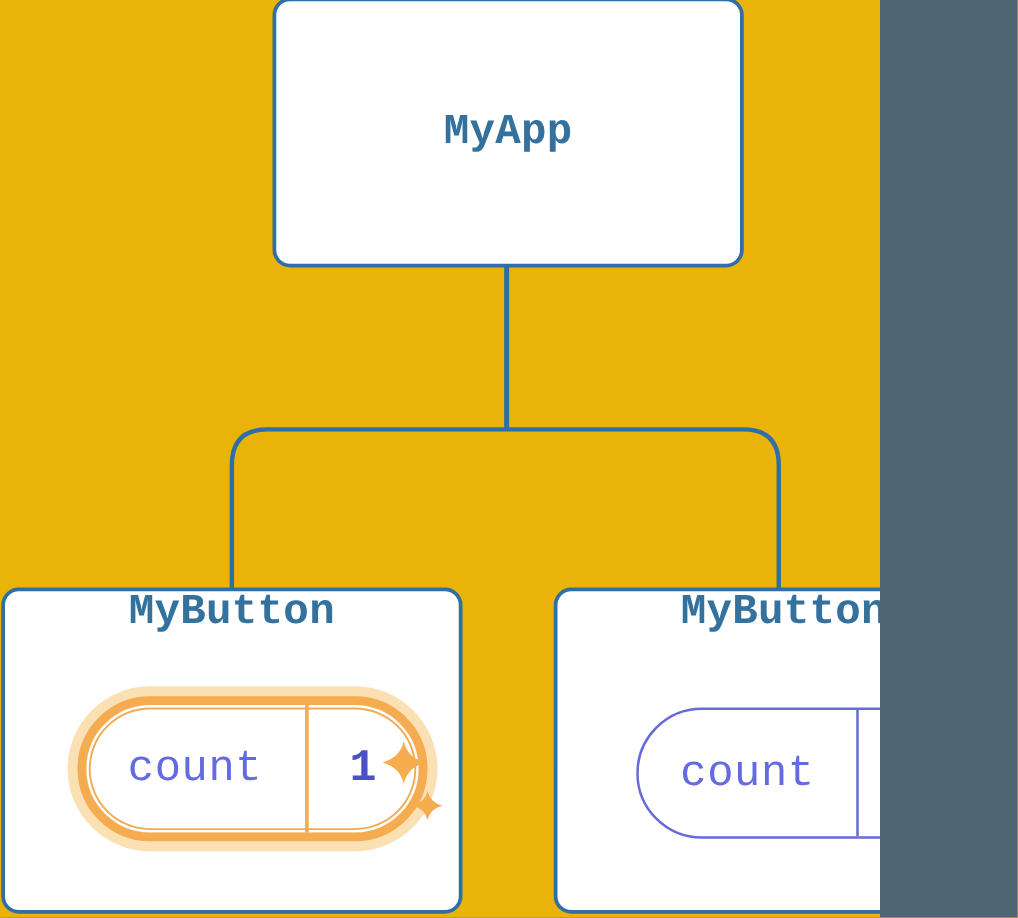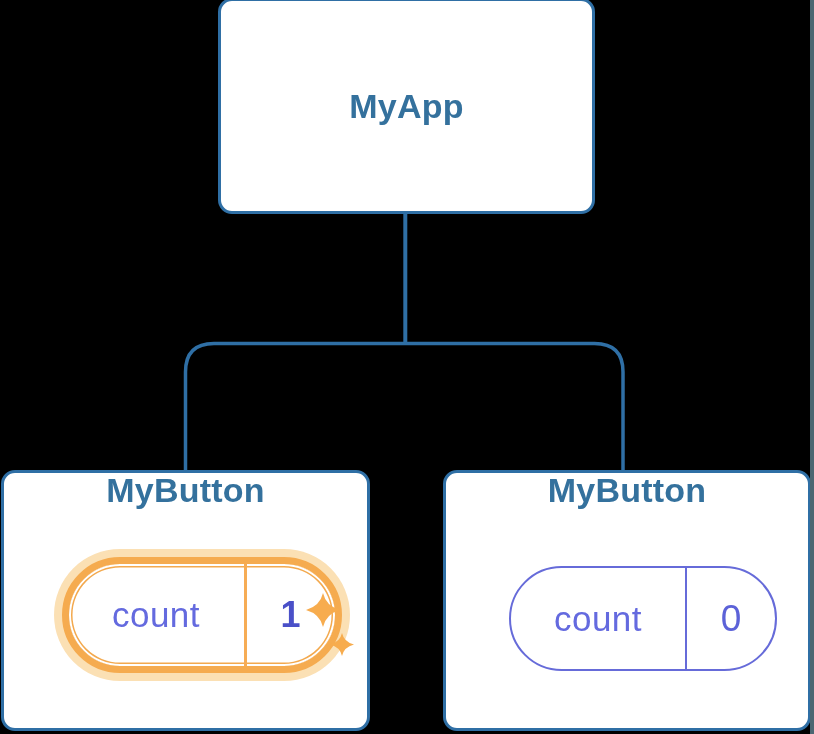--- a/index.html
+++ b/index.html
@@ -2,24 +2,25 @@
 <html><head>
 <meta charset="utf-8">
 <style>
   html, body { margin: 0; padding: 0; }
   body {
     font-family: "Liberation Sans", "DejaVu Sans", sans-serif;
     background: #4C6772;
   }
   .canvas {
     position: relative;
-    width: 810px;
+    width: 704px;
     height: 734px;
-    background: #000000;
+    background: #eab308;
     overflow: hidden;
+    font-family: Liberation Mono, monospace;
   }
   .connectors {
     position: absolute;
     left: 0; top: 0;
     width: 814px; height: 734px;
     pointer-events: none;
   }
   .card {
     position: absolute;
     background: #FFFFFF;

